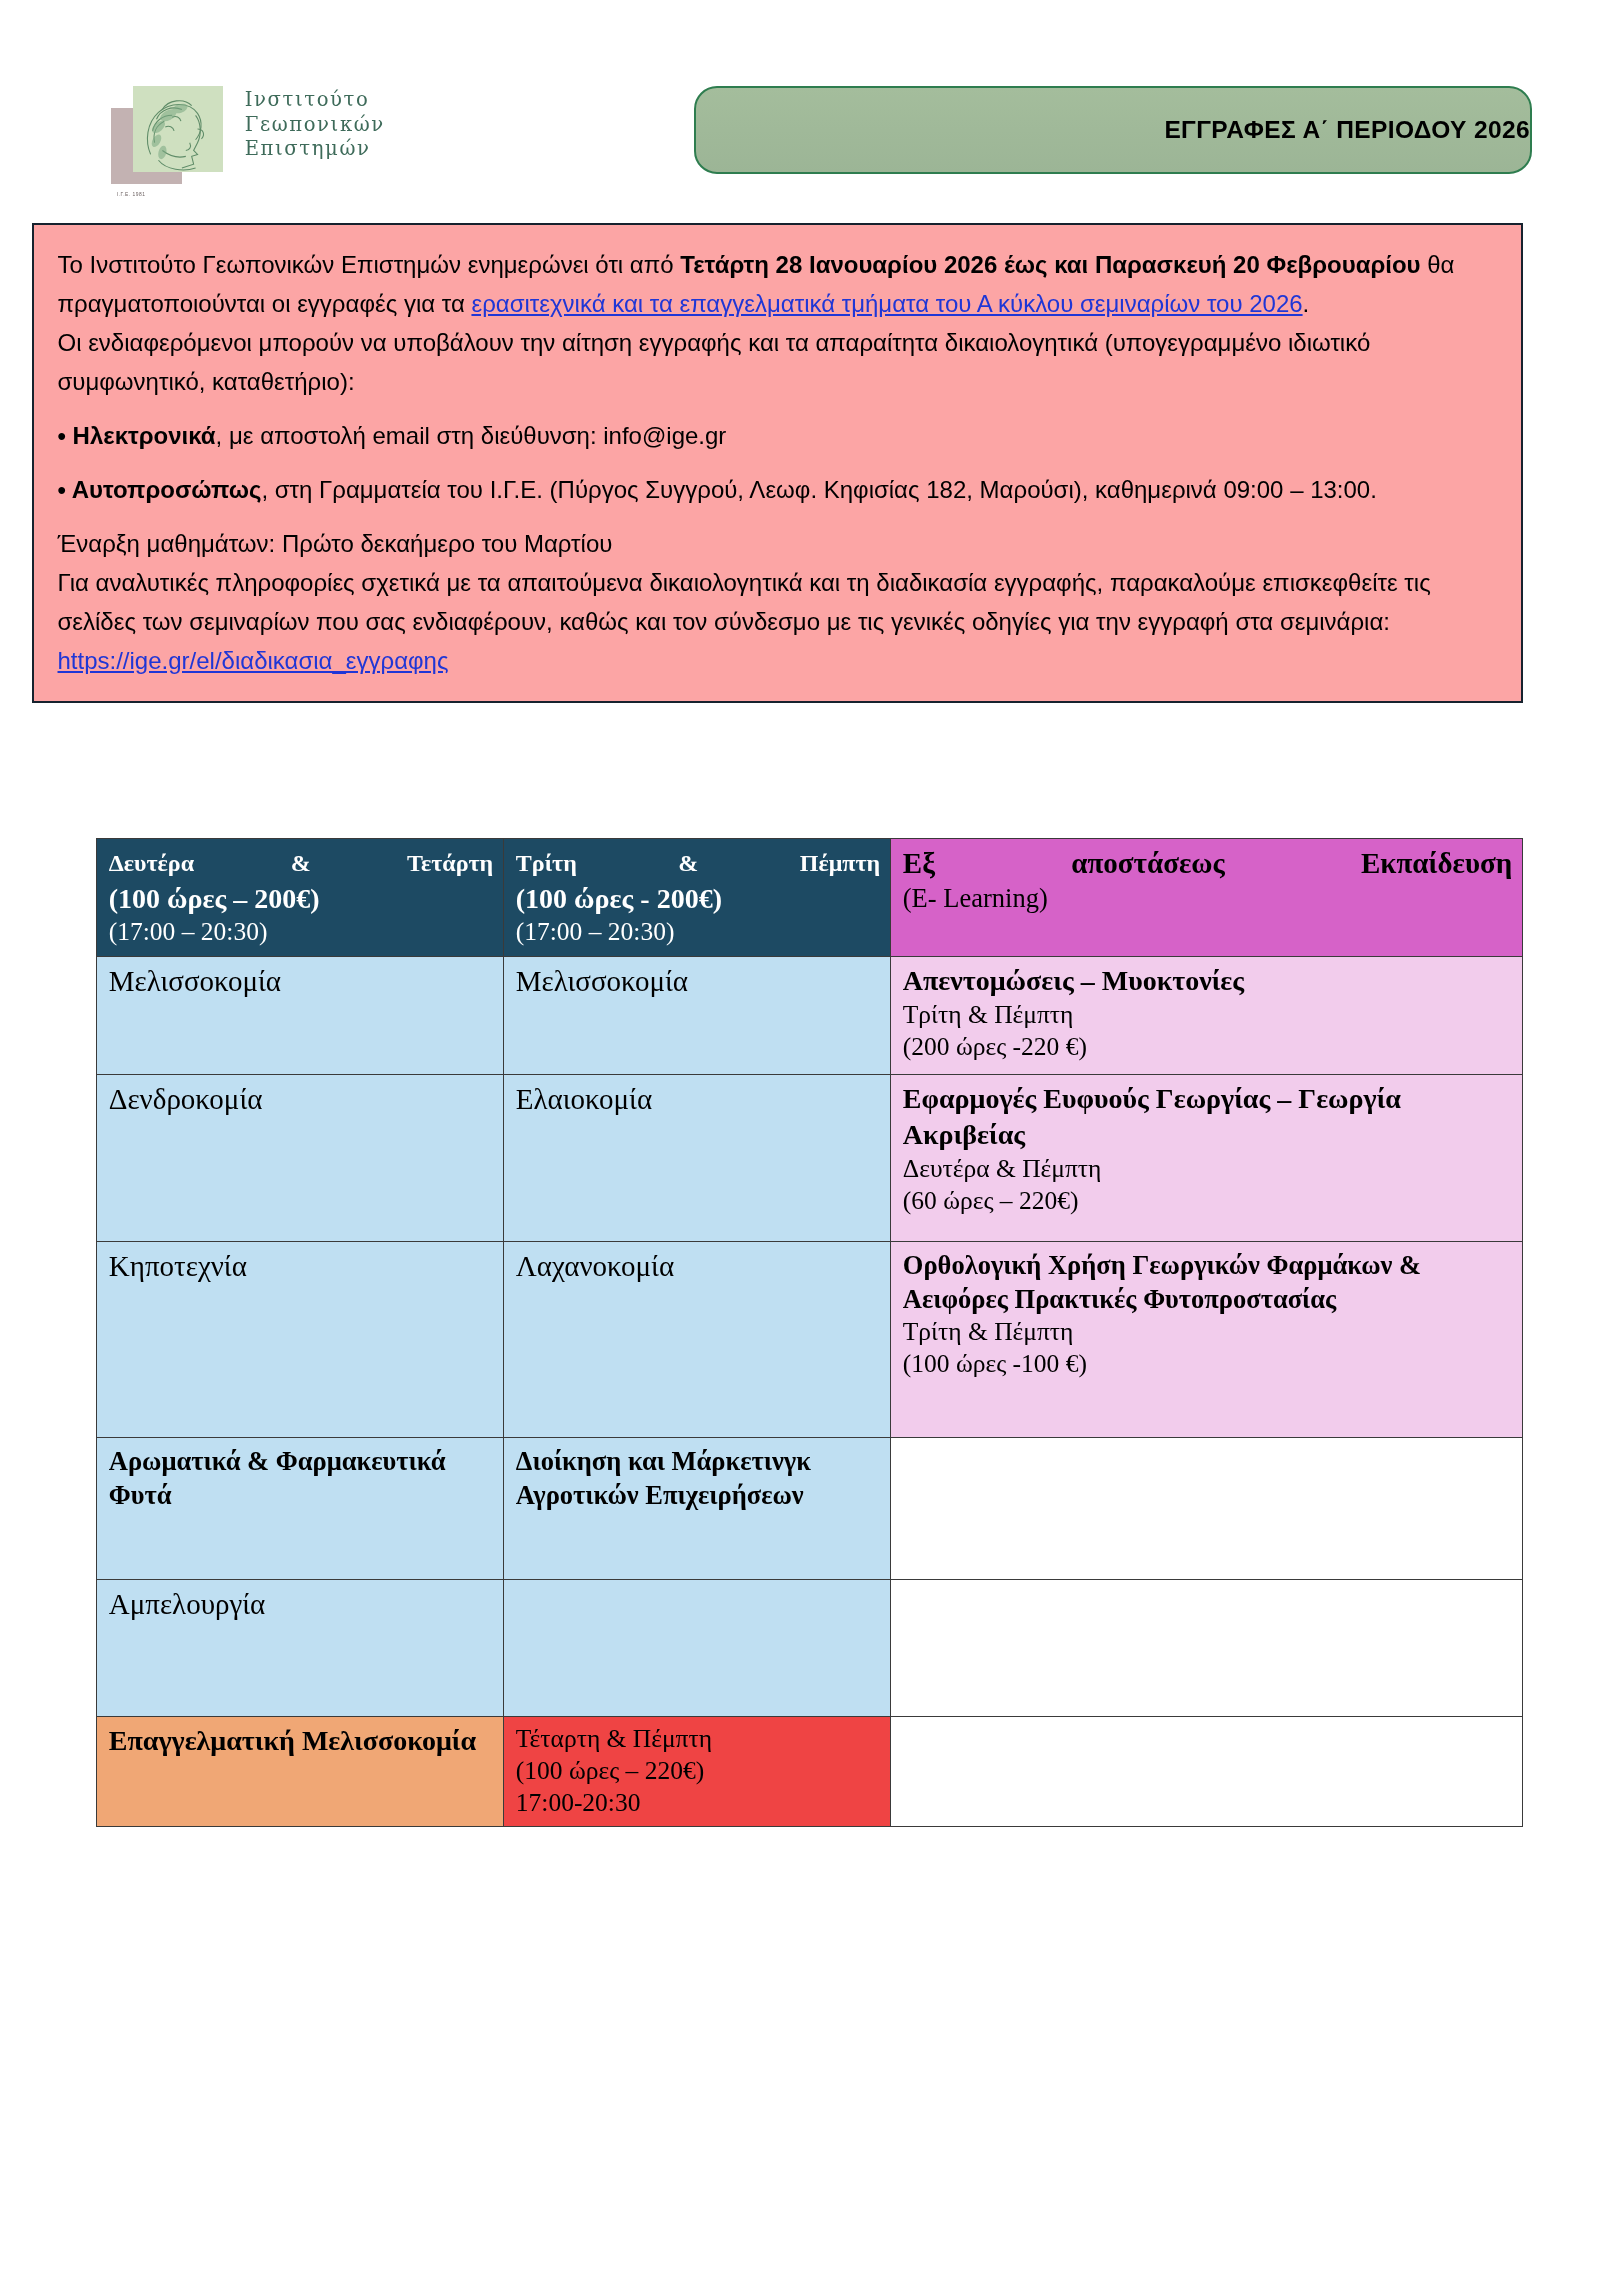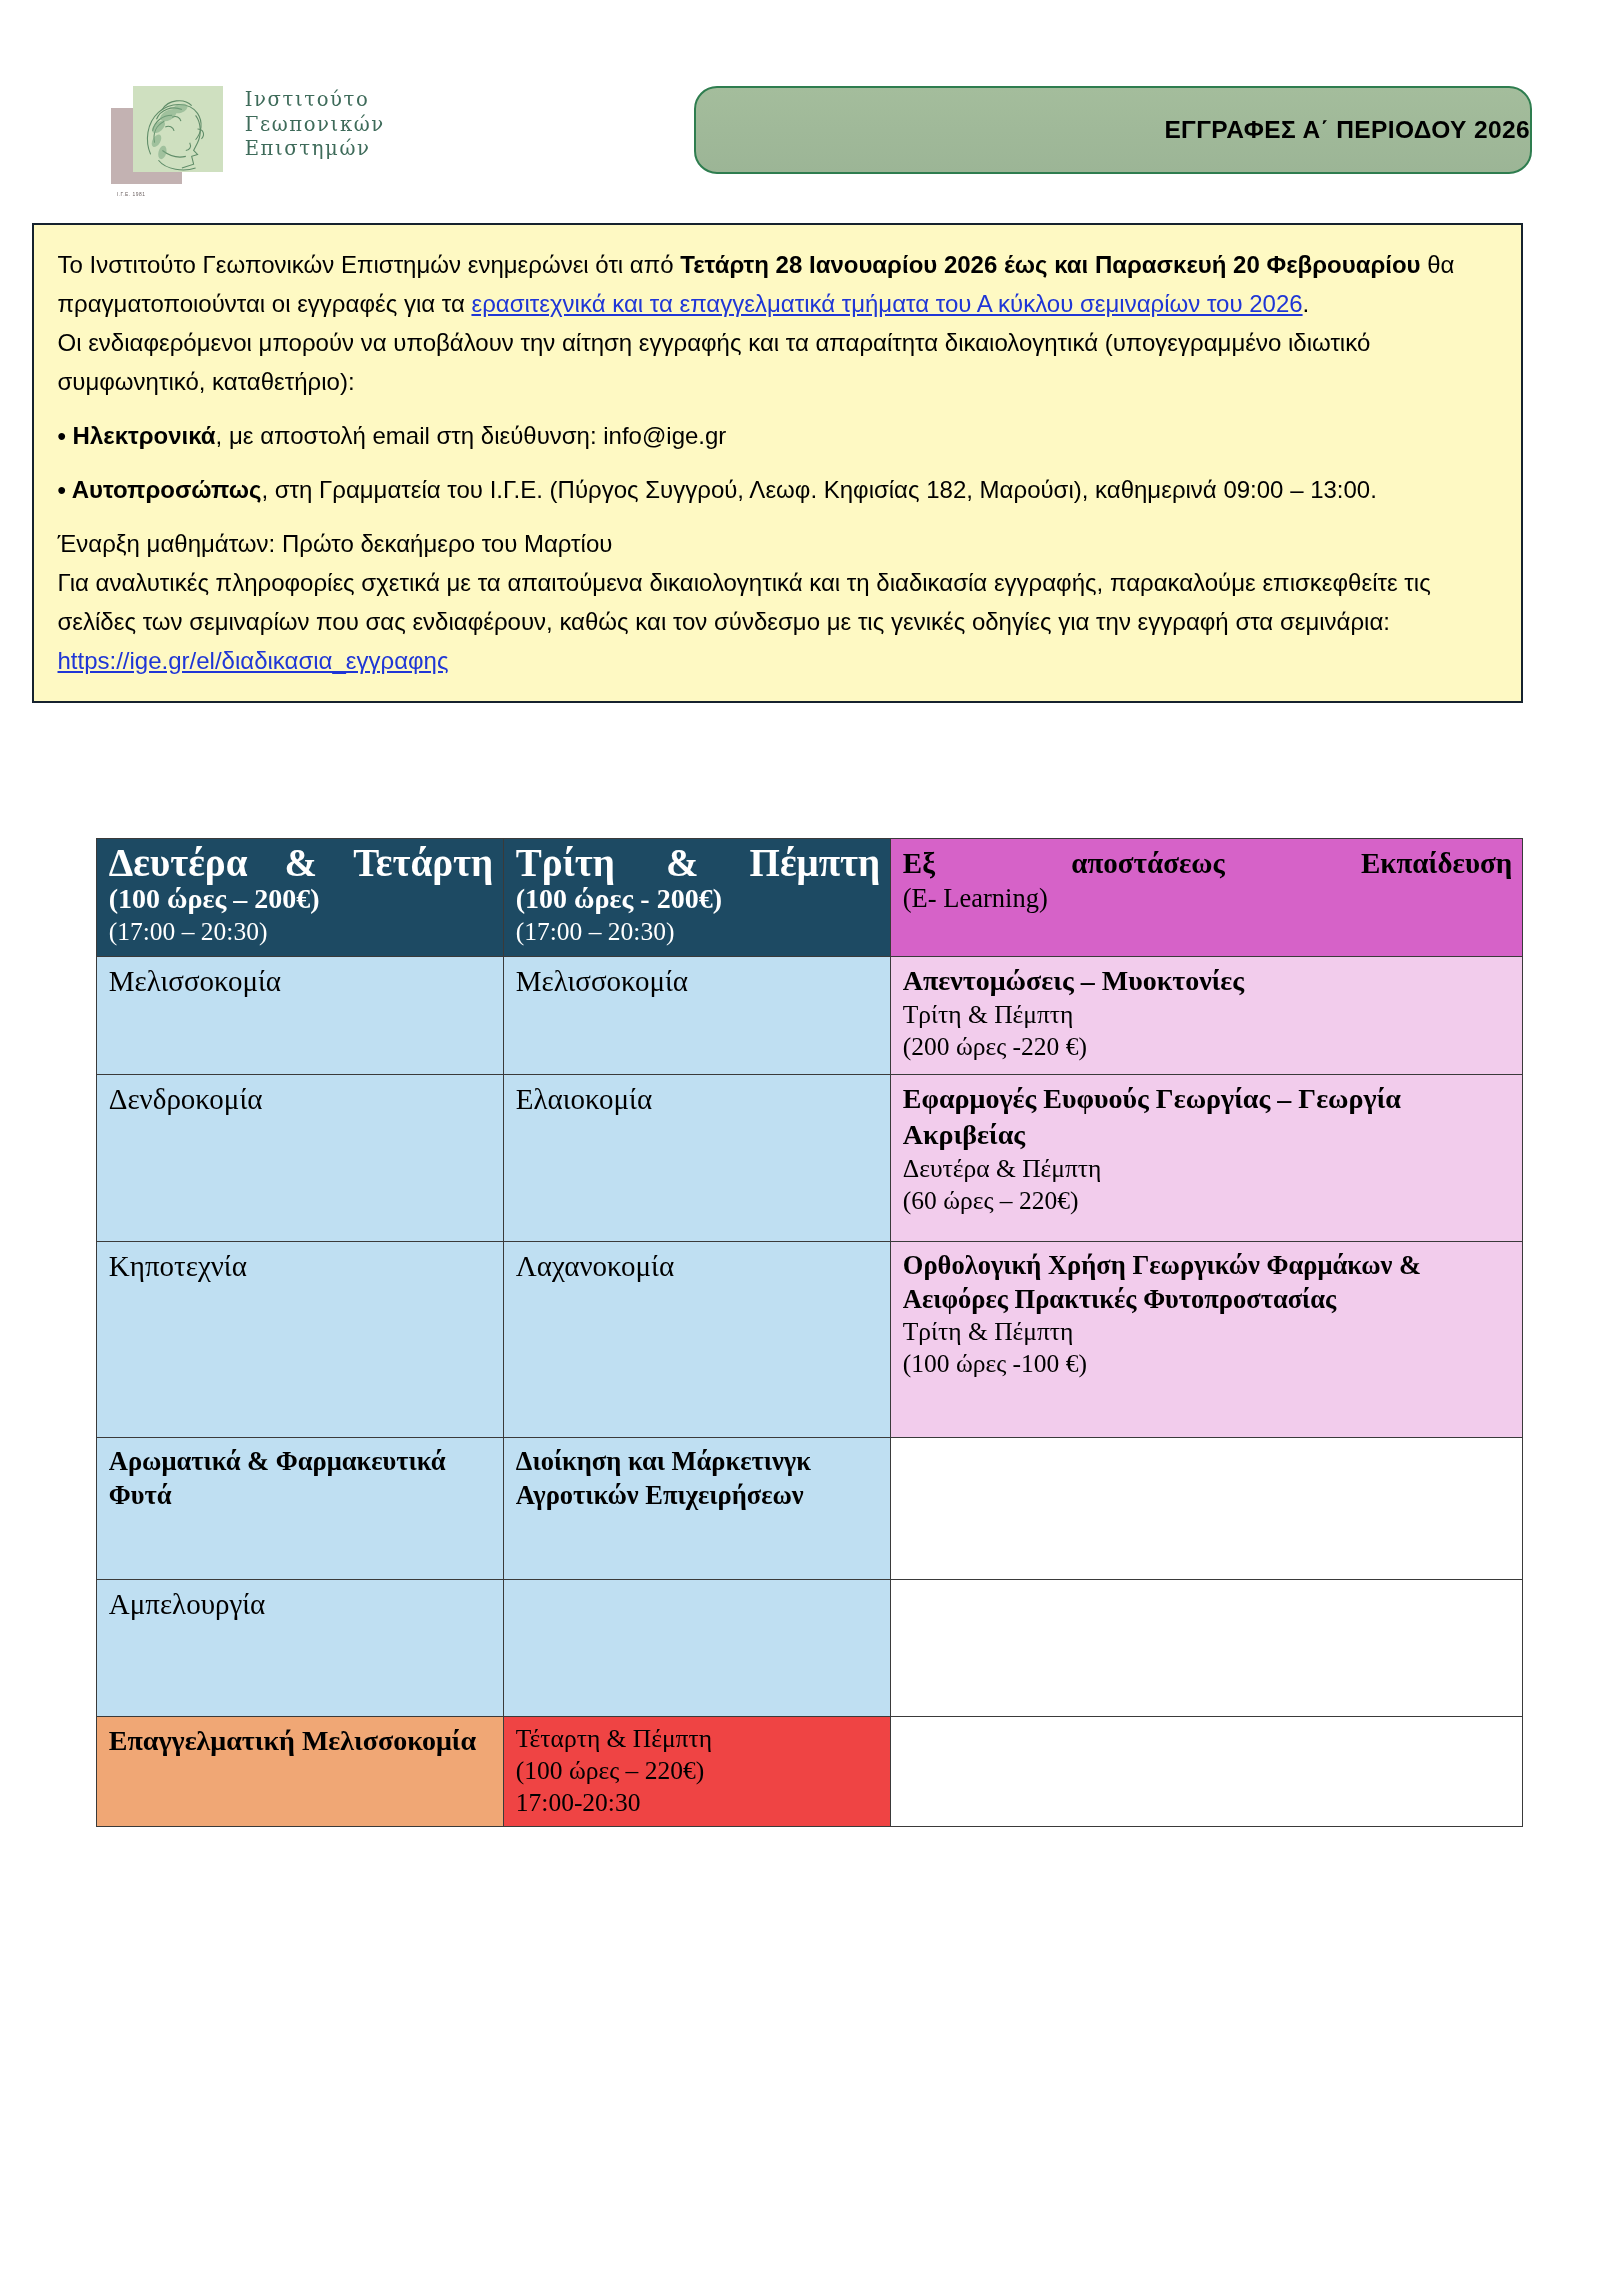--- a/index.html
+++ b/index.html
@@ -32,21 +32,21 @@
     box-sizing:border-box;
     display:flex;align-items:center;justify-content:flex-end;
   }
   .banner-title{font-size:24.5px;font-weight:bold;letter-spacing:0.4px;color:#000;}
 
   
   .notice{
     position:absolute;left:32px;top:223px;width:1491px;
     border:2px solid #16222e;box-sizing:border-box;
     padding:19.6px 23.5px 21.6px 23.5px;
-    background:#fef9c3;
+    background:#fca5a5;
   }
   .notice p{margin:0;font-size:24px;line-height:39px;}
   .notice .spaced{margin-top:15px;}
   .notice b{font-weight:bold;}
   .lnk{color:#1f36d6;text-decoration:underline;}
   .lnk2{color:#1f36d6;text-decoration:underline;}
 
   
   .tbl{
     position:absolute;left:96px;top:838px;
@@ -60,21 +60,21 @@
     vertical-align:top;
     padding:5.9px 9.8px 7.8px 11.8px;
     box-sizing:border-box;
   }
   .c1{width:407px;}
   .c2{width:387px;}
   .c3{width:632px;}
 
   .hd{background:#1d4a63;color:#ffffff;}
   .hd-pink{background:#d662c8;color:#000;}
-  .hd .t1{font-size:39px;font-weight:bold;line-height:36px;text-align:justify;font-family:Liberation Serif, serif;}
+  .hd .t1{font-size:24px;font-weight:bold;line-height:36px;text-align:justify;font-family:Liberation Serif, serif;}
   .hd .t1.just{text-align:justify;text-align-last:justify;}
   .hd .t2{font-size:28px;font-weight:bold;line-height:35px;}
   .hd .t3{font-size:25.5px;line-height:32px;}
   .hd-pink .t1{font-size:29px;font-weight:bold;line-height:37px;text-align:justify;text-align-last:justify;}
   .hd-pink .t3{font-size:26.5px;line-height:33px;}
 
   .blue{background:#bfdff2;}
   .pink{background:#f2ccec;}
   .orange{background:#f0a775;}
   .orange-l{background:#ef4444;}

